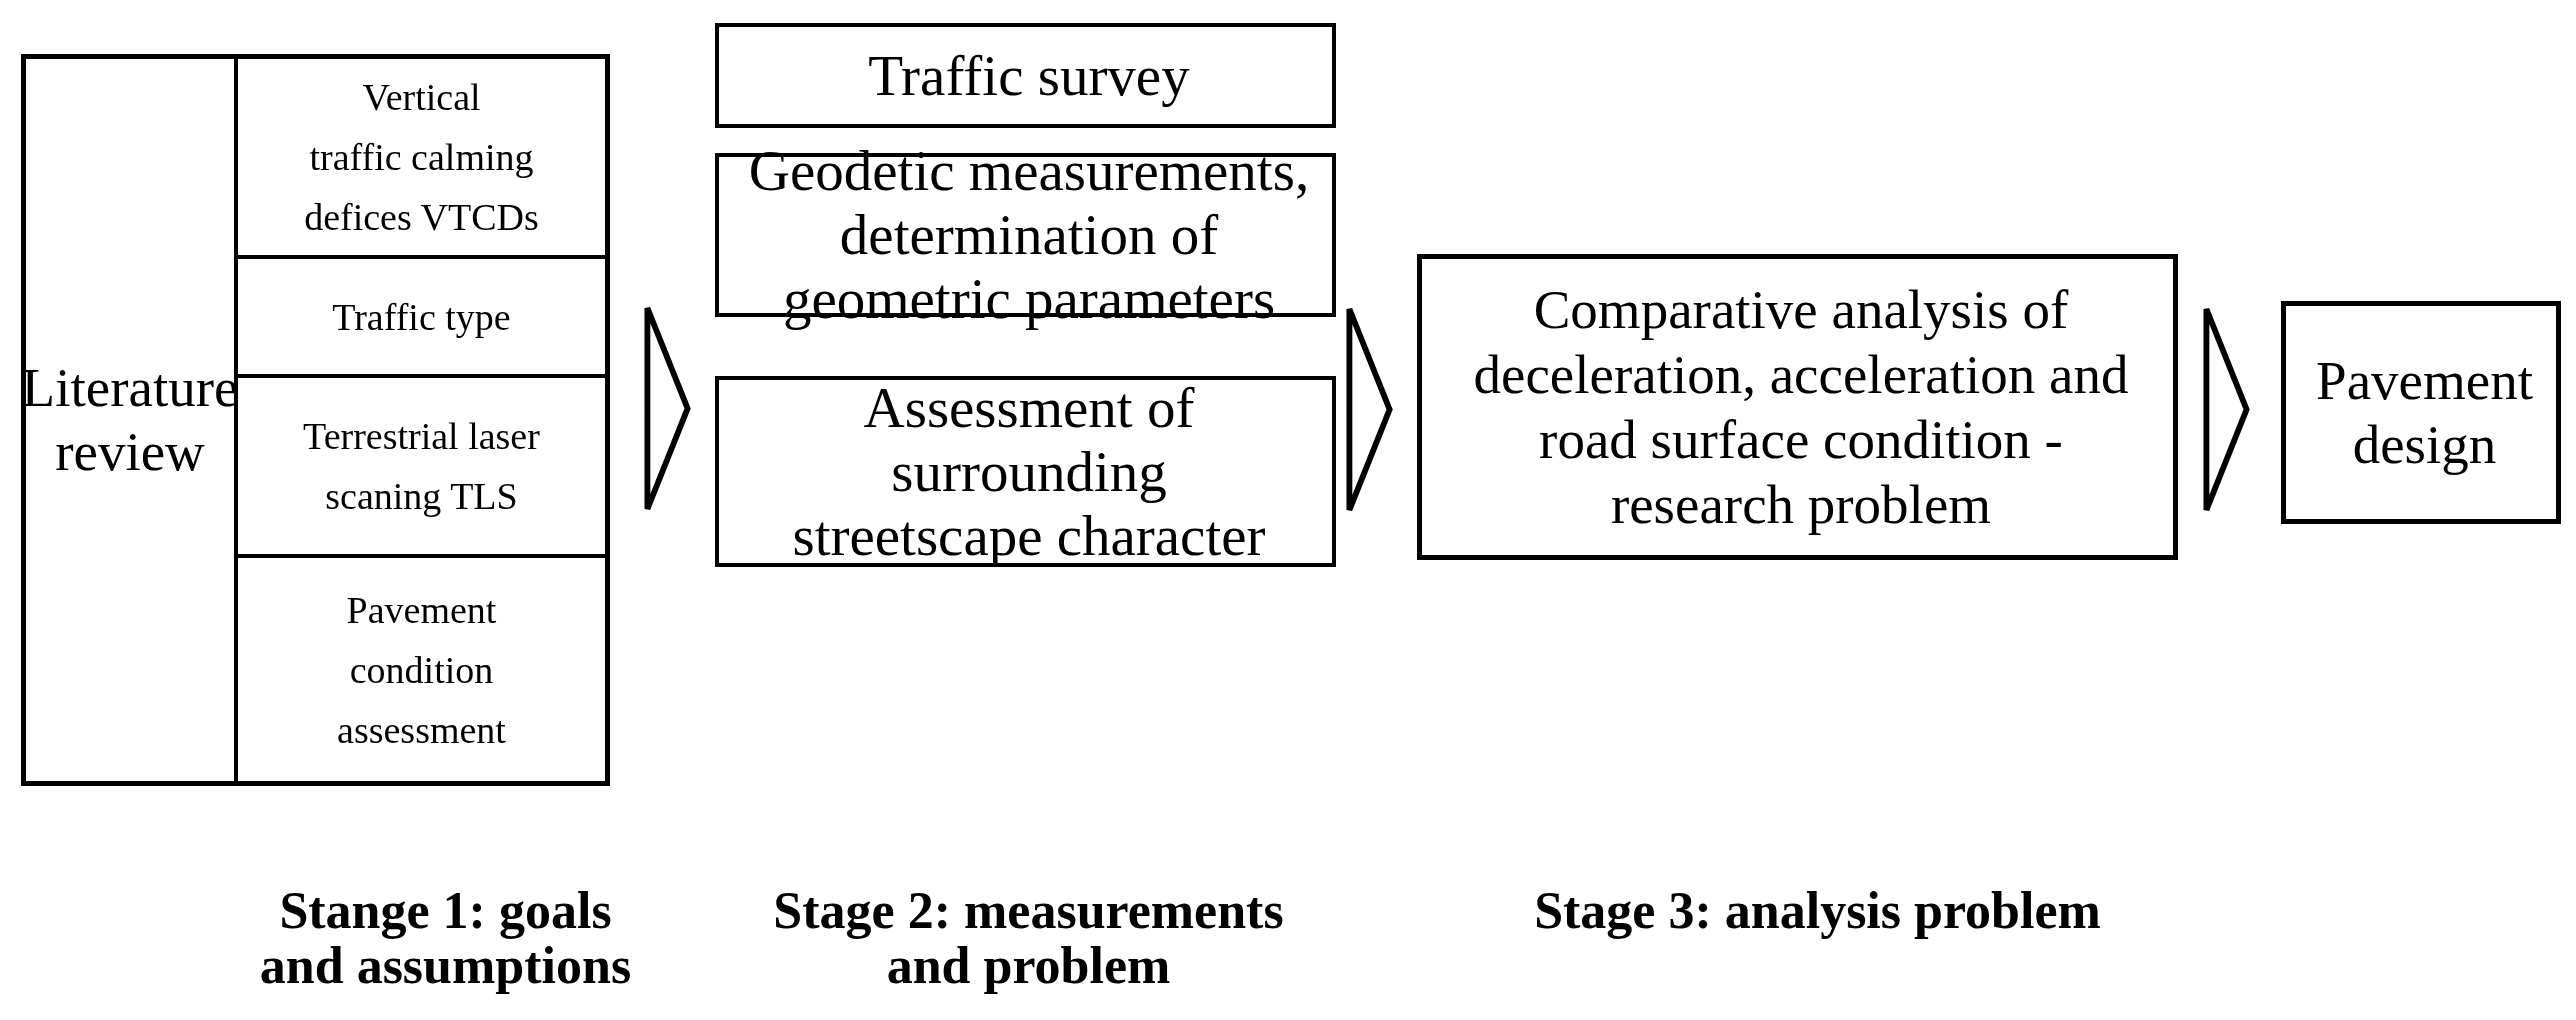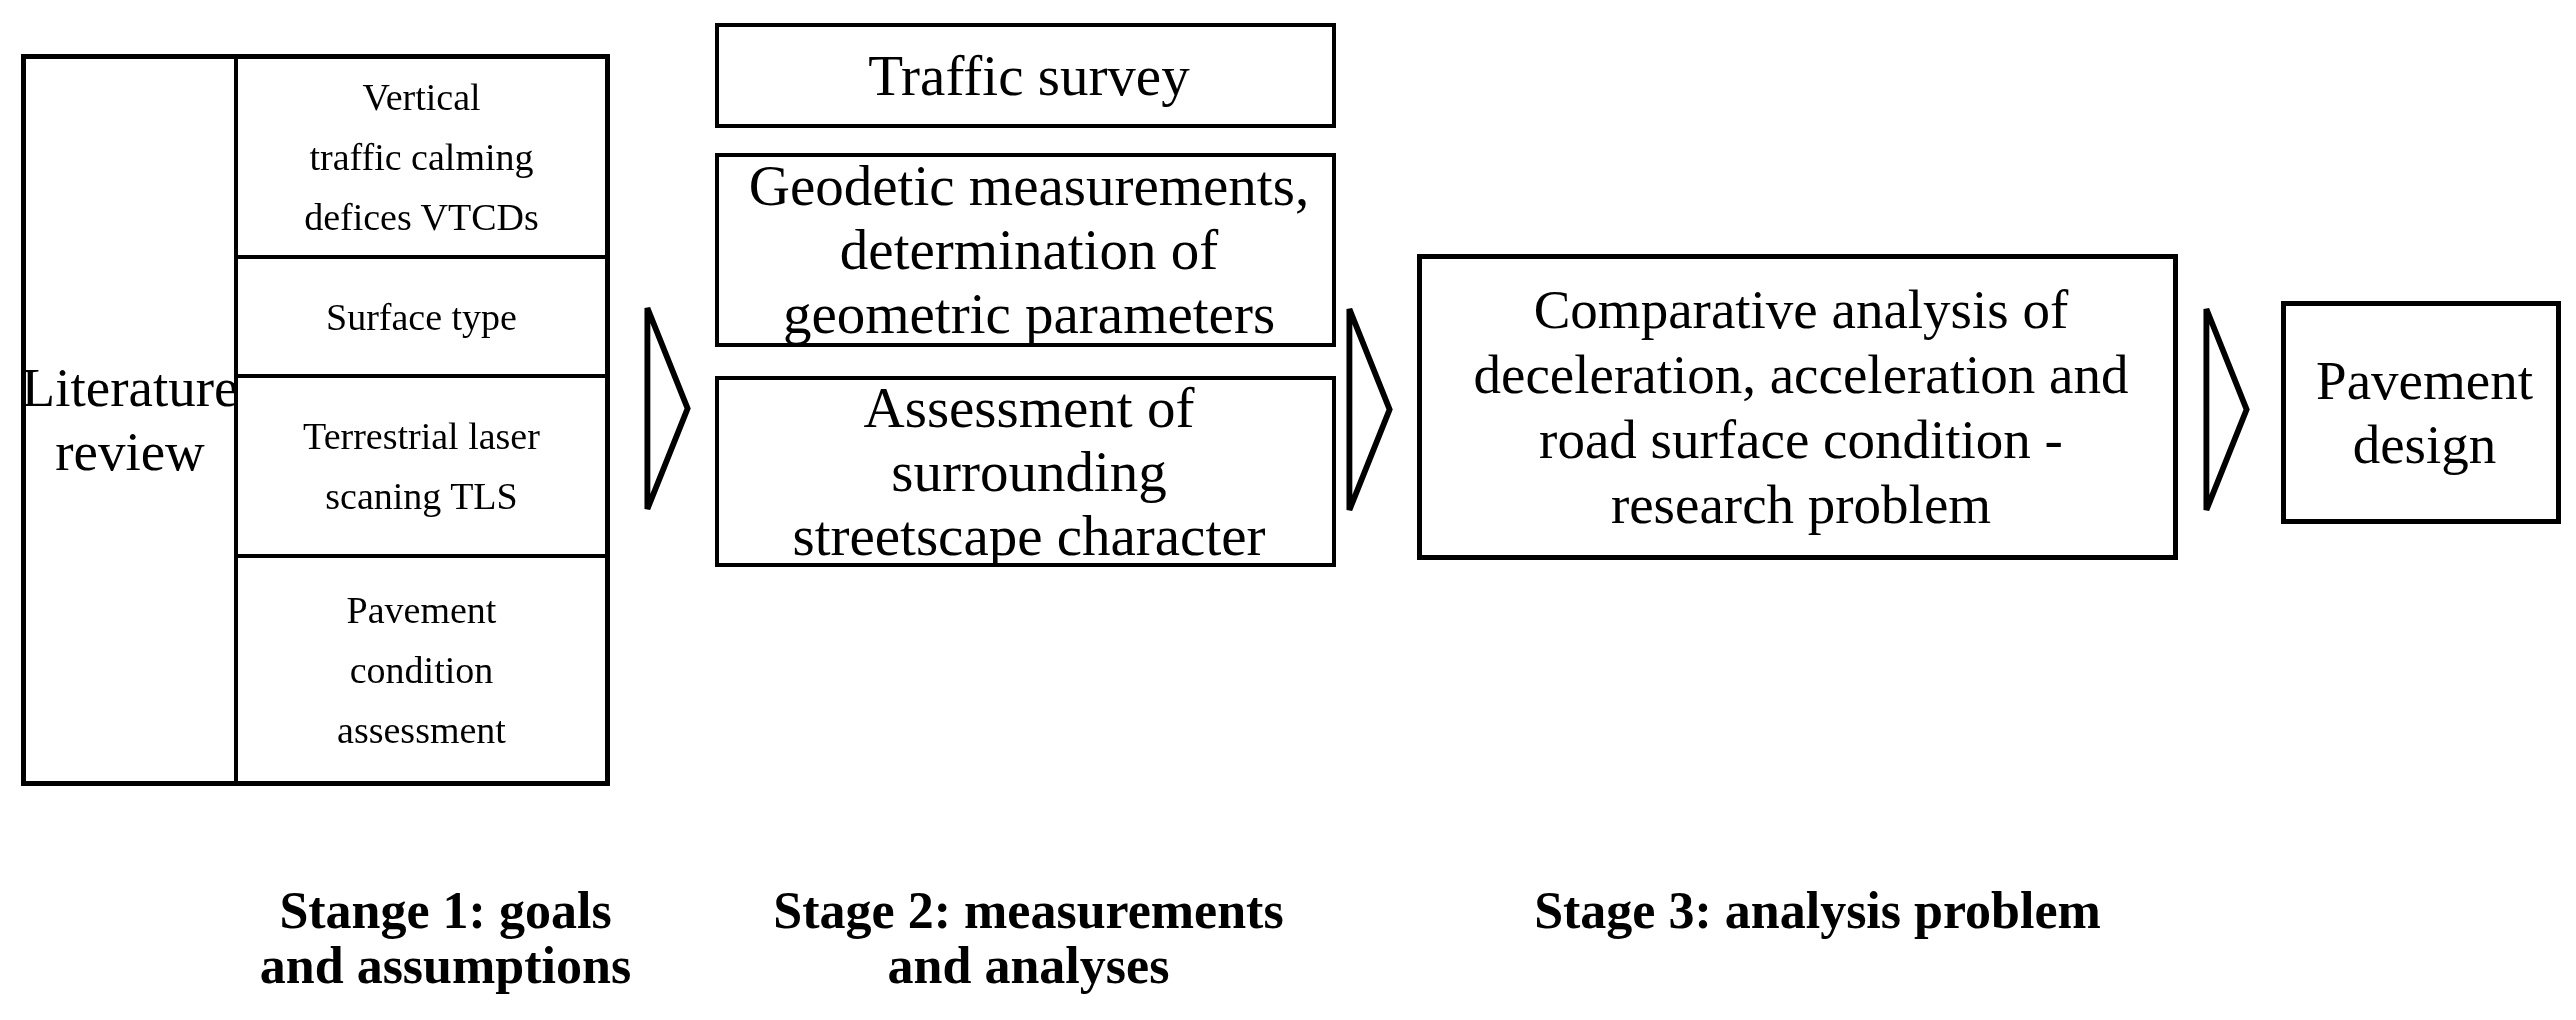--- a/index.html
+++ b/index.html
@@ -70,21 +70,21 @@
   .lit-cell.c3 { flex: 0 0 180px; border-bottom: 4.2px solid #000000; }
   .lit-cell.c4 { flex: 1; }
   
   .mbox {
     left: 715px;
     width: 621px;
     font-size: 57px;
     line-height: 64px;
   }
   .m1 { top: 23.4px;  height: 105px; }
-  .m2 { top: 153px; height: 194px; }
+  .m2 { top: 153px; height: 164px; }
   .m3 { top: 376px; height: 191px; }
   .m4 { top: 600px; height: 205px; }
   
   .cbox {
     left: 1417px; top: 254px;
     width: 761px; height: 306px;
     border-width: 5px;
     font-size: 55px;
     line-height: 65px;
   }
@@ -125,21 +125,21 @@
 
 <div id="canvas">
 
   <div class="lit-group">
     <div class="lit-left">Literature
 review</div>
     <div class="lit-col">
       <div class="lit-cell c1">Vertical
 traffic calming
 defices VTCDs</div>
-      <div class="lit-cell c2">Surface type</div>
+      <div class="lit-cell c2">Traffic type</div>
       <div class="lit-cell c3">Terrestrial laser
 scaning TLS</div>
       <div class="lit-cell c4">Pavement
 condition
 assessment</div>
     </div>
   </div>
 
   <svg class="arrow a1" viewBox="0 0 56 252">
     <polygon points="4,6 52,126 4,246" fill="#ffffff" stroke="#000000" stroke-width="7"></polygon>
@@ -165,17 +165,17 @@
   <svg class="arrow a3" viewBox="0 0 56 252">
     <polygon points="4,6 52,126 4,246" fill="#ffffff" stroke="#000000" stroke-width="7"></polygon>
   </svg>
 
   <div class="box dbox">Pavement
 design</div>
 
   <div class="slabel s1">Stange 1: goals
 and assumptions</div>
   <div class="slabel s2">Stage 2: measurements
-and analyses</div>
+and problem</div>
   <div class="slabel s3">Stage 3: analysis problem</div>
 
 </div>
 
 
 </body></html>

